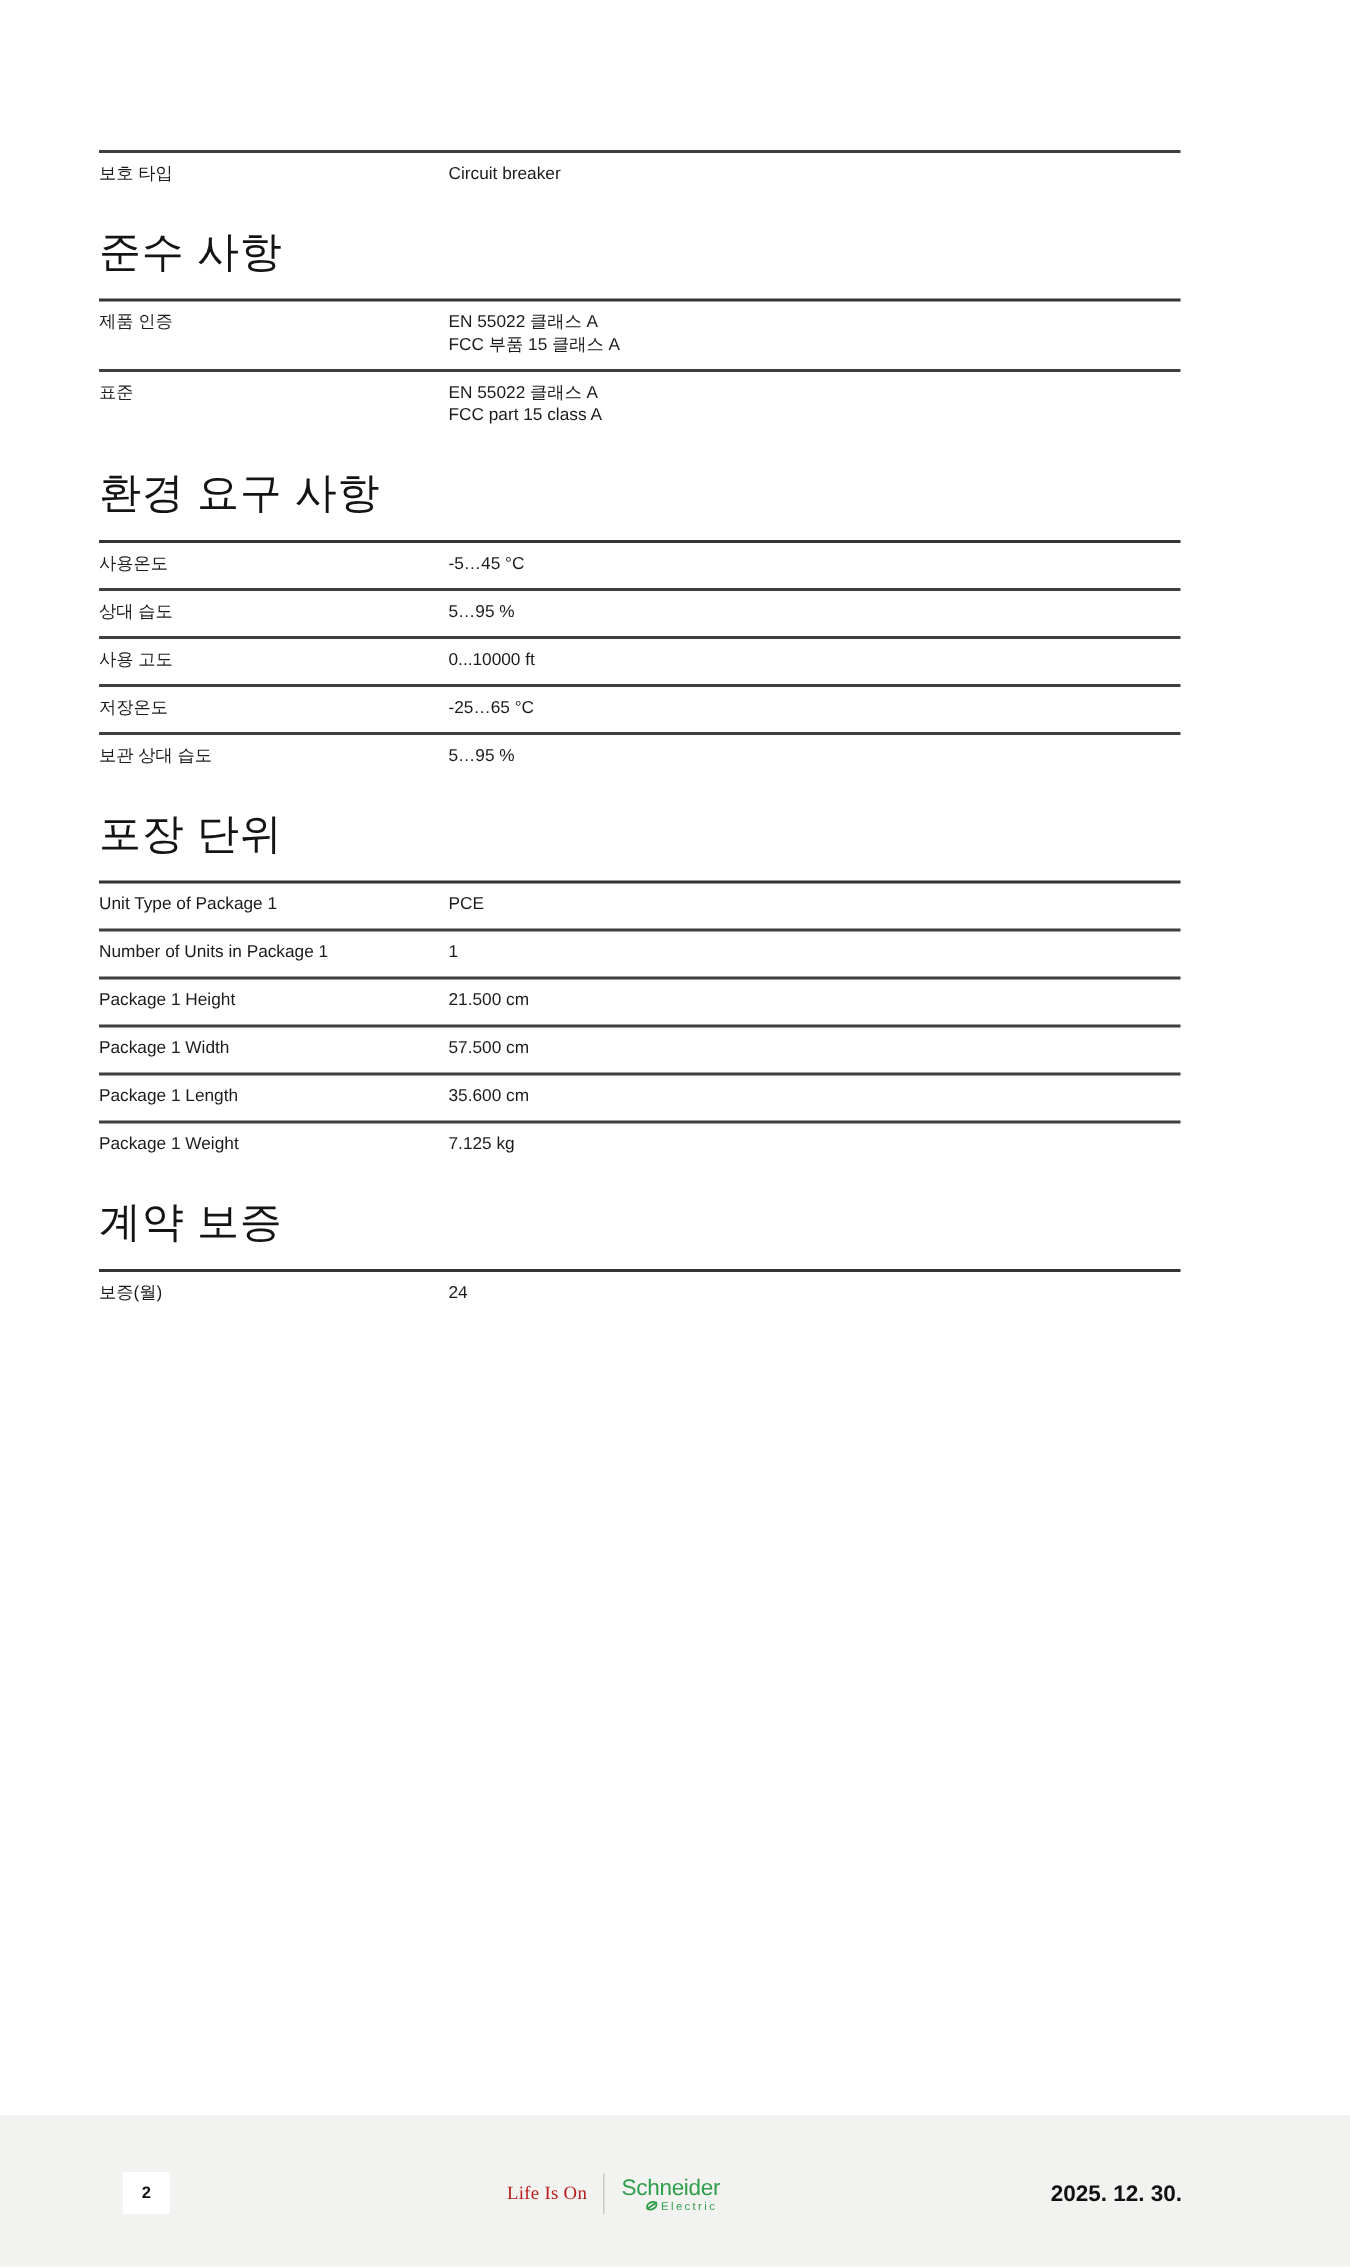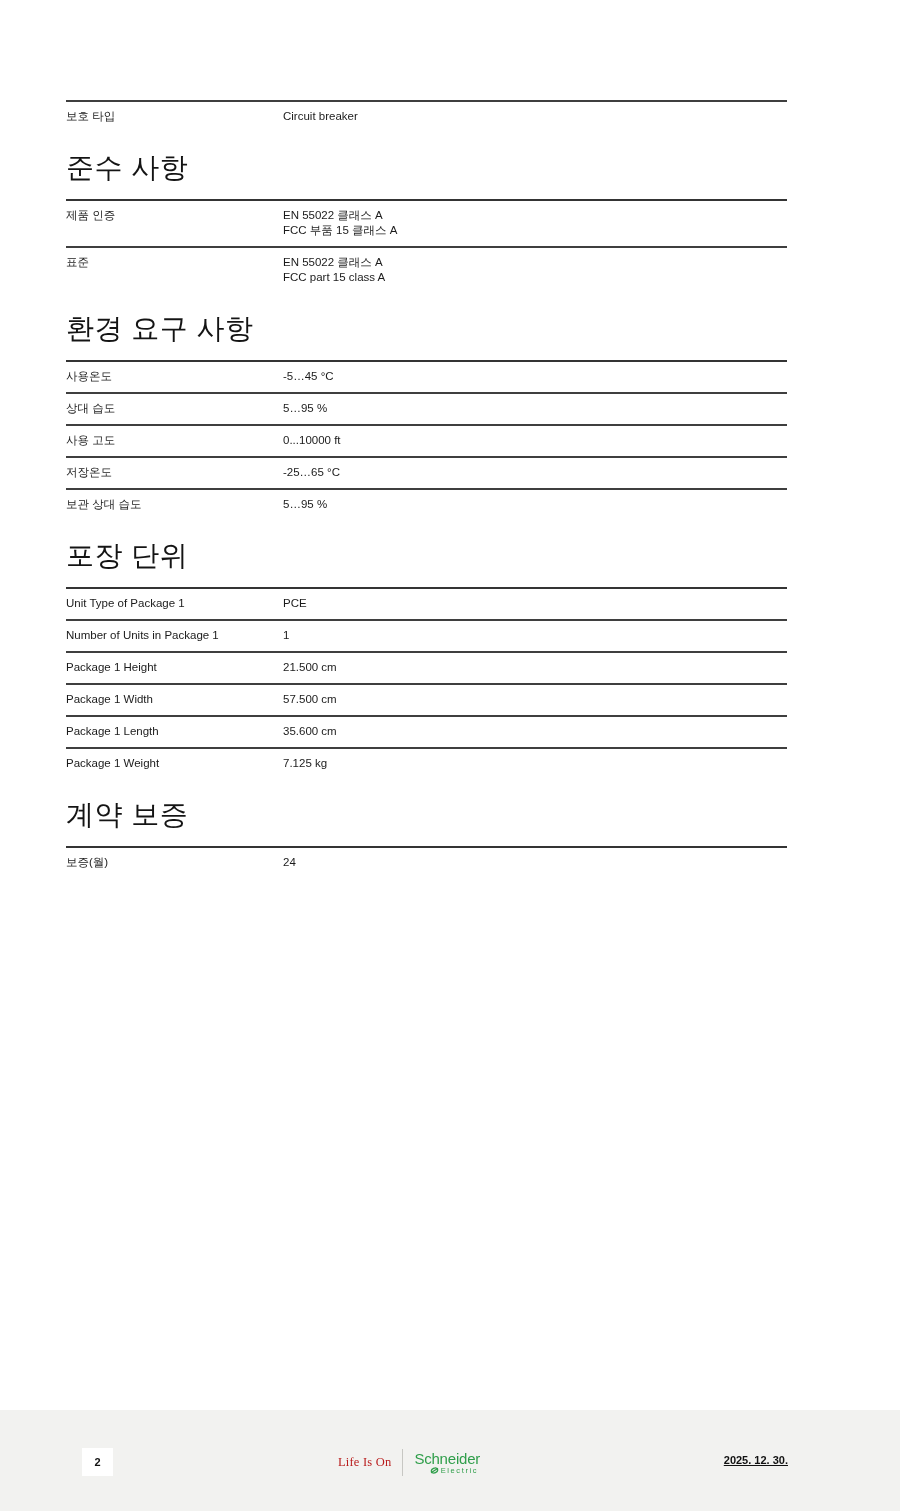--- a/index.html
+++ b/index.html
@@ -25,20 +25,21 @@
     padding:24px 0 20px 0;
     border-bottom:2px solid #343434;
     letter-spacing:0.5px;
   }
   .trow {
     display:flex;
     border-top:2px solid #3f3f3f;
     padding:7px 0 8px 0;
     font-size:11.5px;
     line-height:15px;
+    gap:16px;
   }
   .section-heading + .trow { border-top:none; }
   .trow .label {
     flex:none;
     width:217px;
     padding-right:12px;
     color:#1b1b1b;
   }
   .trow .value { flex:1; color:#1b1b1b; }
   .bold-labels .trow .label { font-weight:400; }
@@ -83,24 +84,23 @@
     font-size:7.5px;
     font-weight:400;
     letter-spacing:1.6px;
     margin-top:-1px;
     margin-right:2px;
   }
   .brand-mark { margin-right:2px; display:inline-flex; }
   .footer-date {
     position:absolute;
     right:112px; top:44px;
-    font-size:11px;
+    font-size:15px;
     font-weight:700;
     color:#111;
-    text-decoration:underline;
   }
 </style>
 </head>
 <body>
 
 <div class="content">
 
   <div>
     <div class="trow">
       <div class="label">보호 타입</div>

